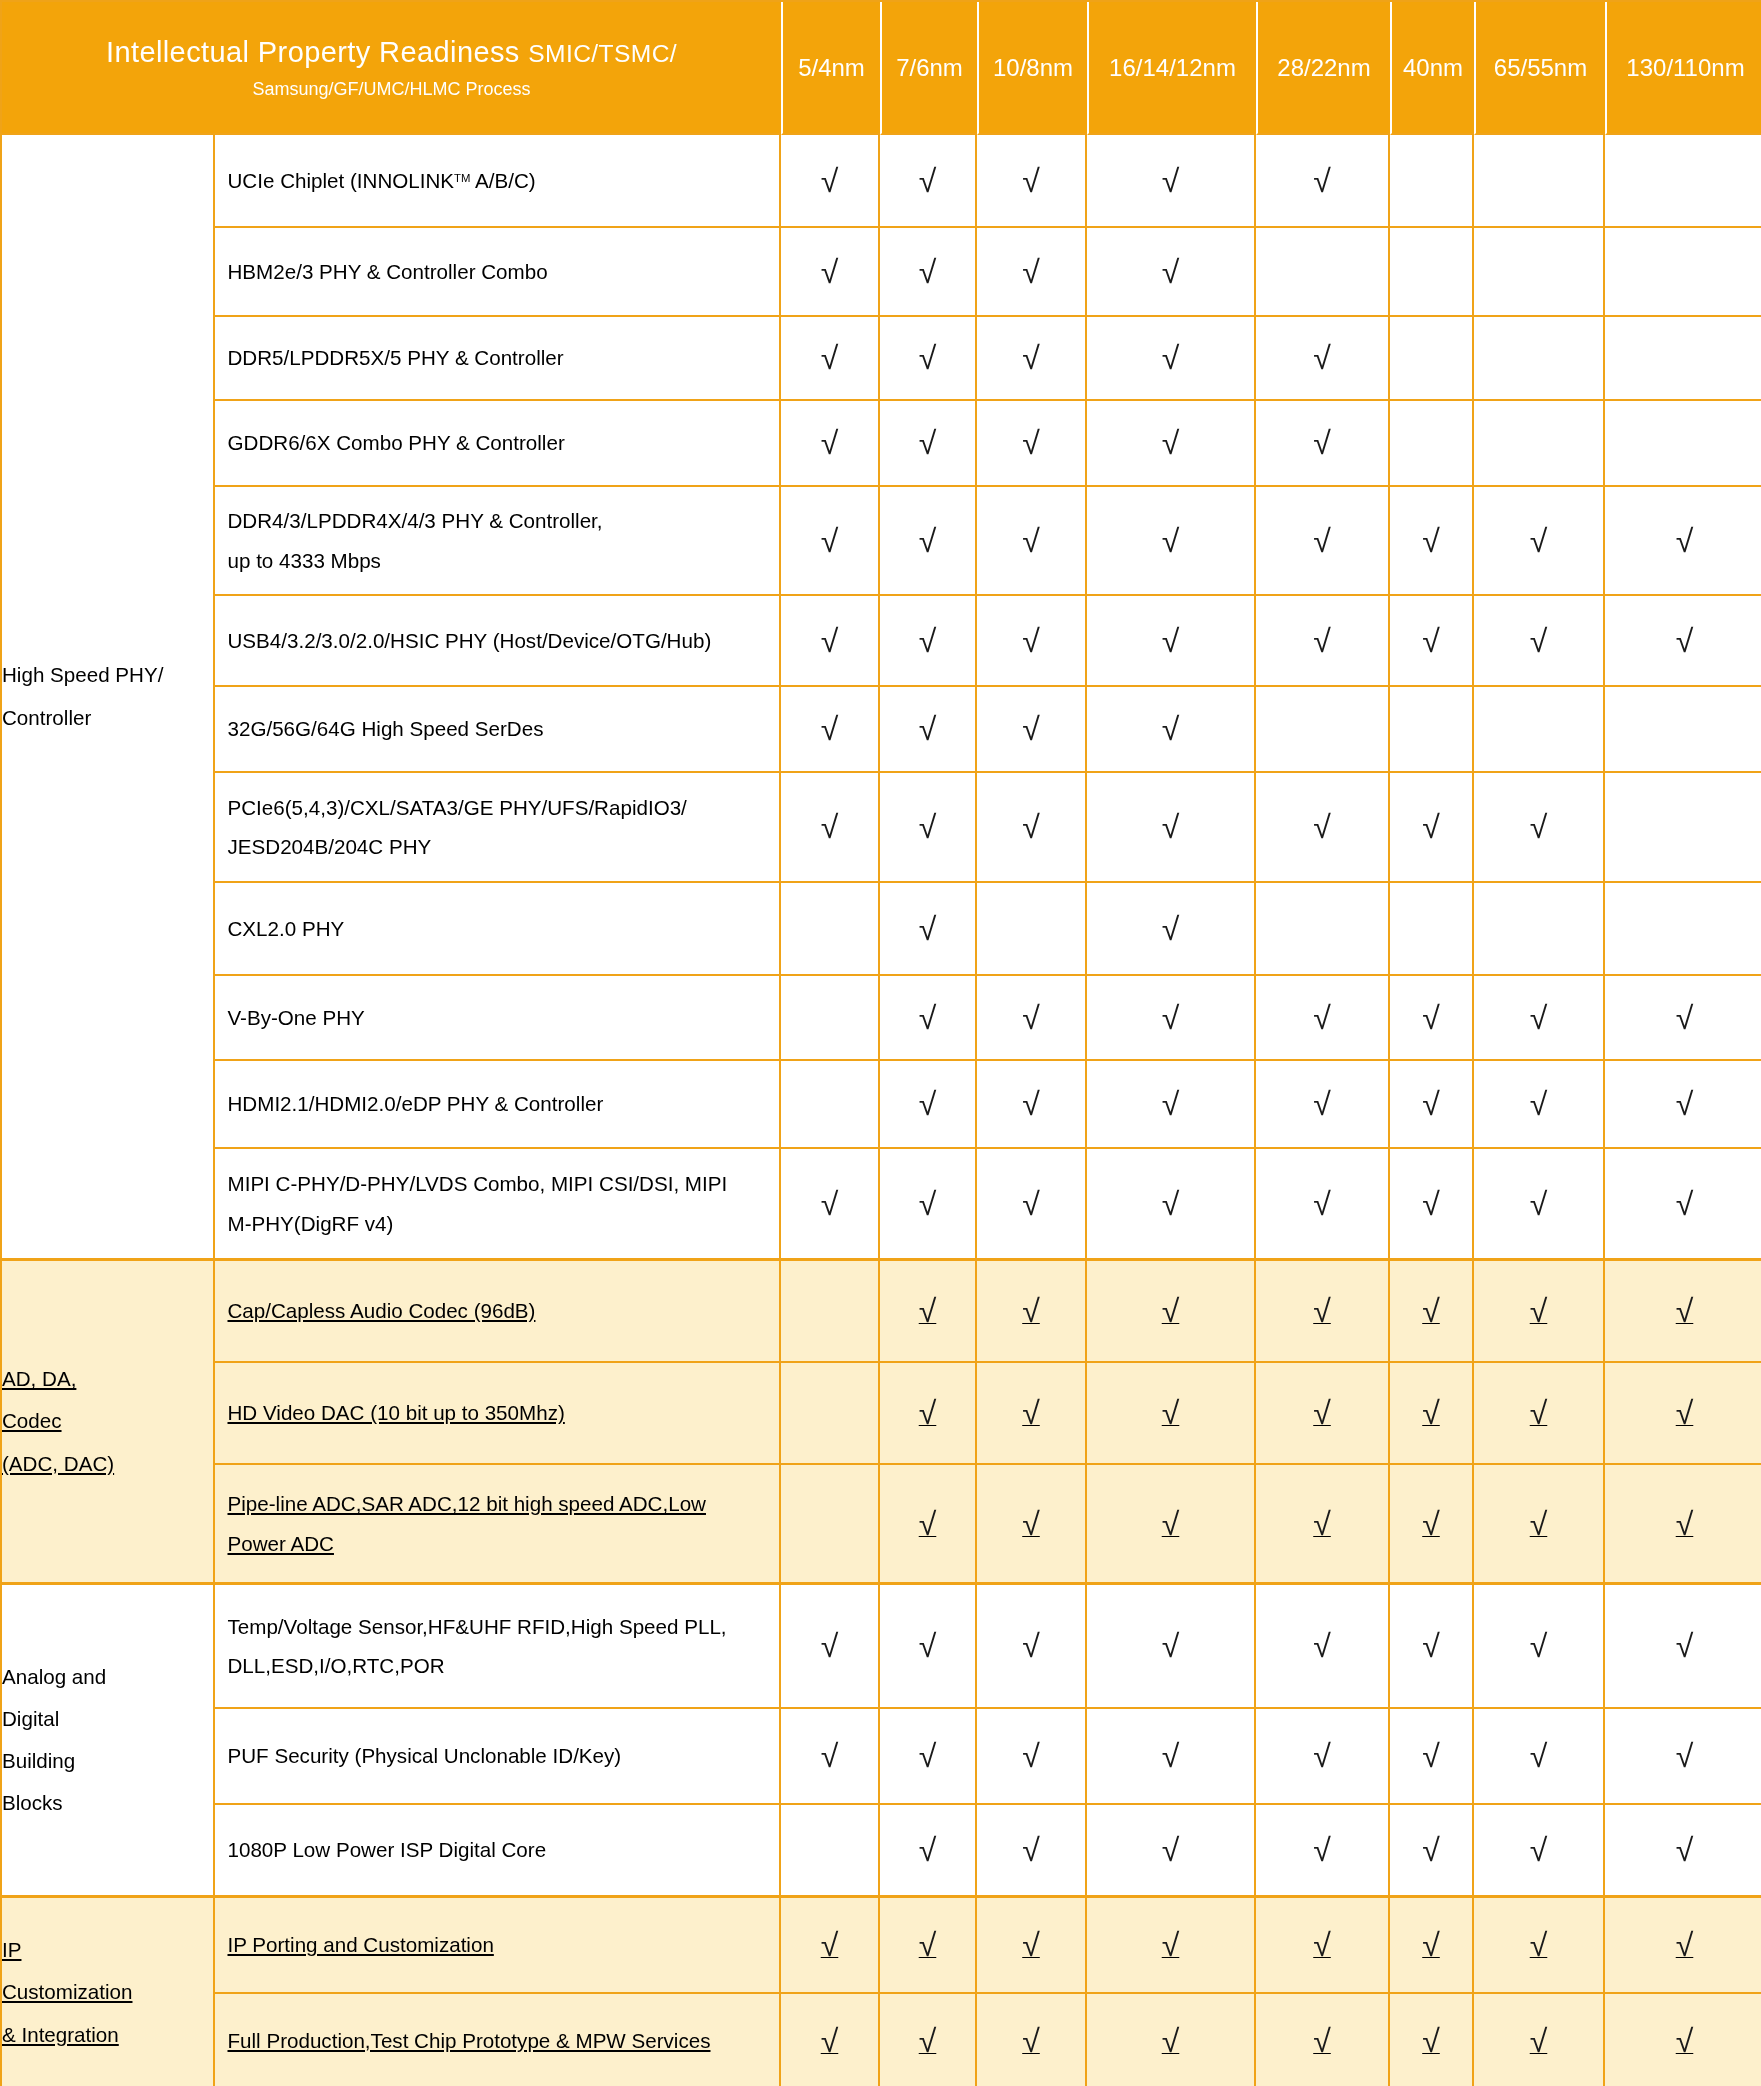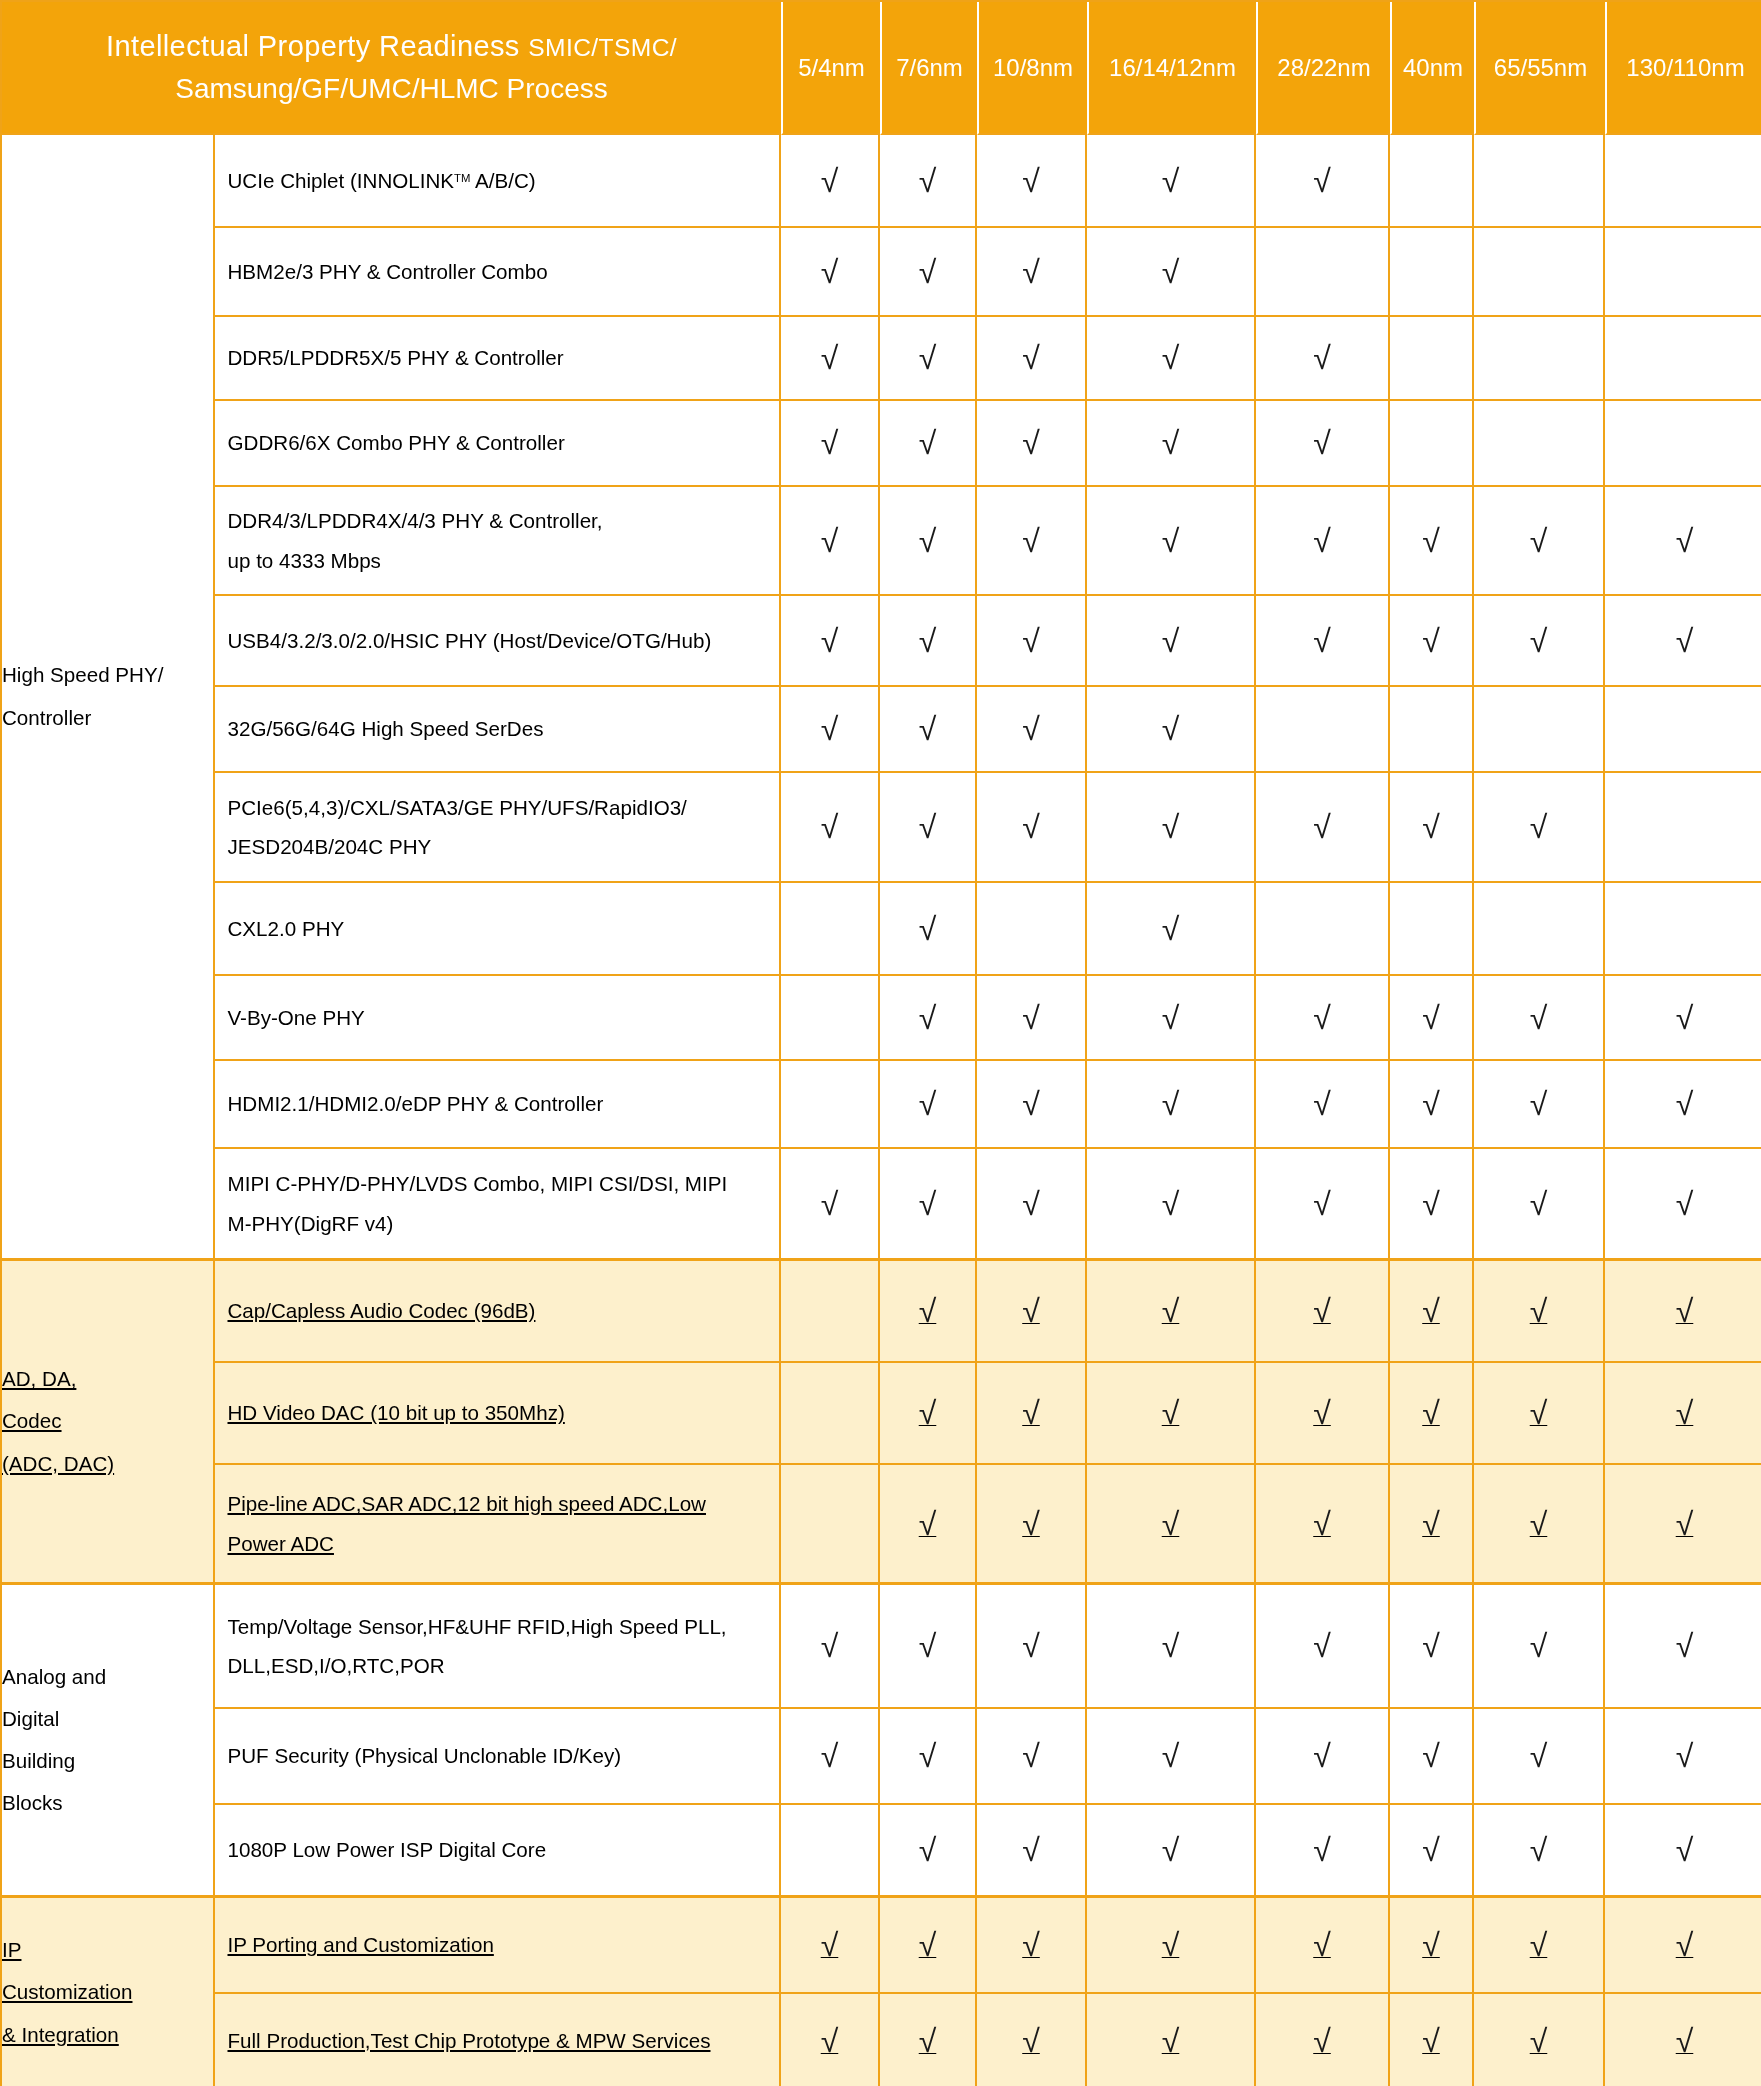--- a/index.html
+++ b/index.html
@@ -30,21 +30,21 @@
     background: var(--header-bg);
     color: #ffffff;
     font-weight: normal;
     vertical-align: middle;
     border-bottom: 2.7px solid var(--border);
   }
   th.title-cell { text-align: center; }
   .title-wrap { display: flex; flex-direction: column; justify-content: center; gap: 10px; }
   .title-line1 { font-size: 29px; letter-spacing: 0.4px; }
   .title-line1 .suffix { font-size: 24.6px; }
-  .title-line2 { font-size: 28px; }
+  .title-line2 { font-size: 18px; }
   th.col-header {
     border-left: 2.2px solid #ffffff;
     font-size: 24px;
     text-align: center;
   }
 
   
   tbody td {
     background: var(--white);
     border-right: 2.2px solid var(--border);

